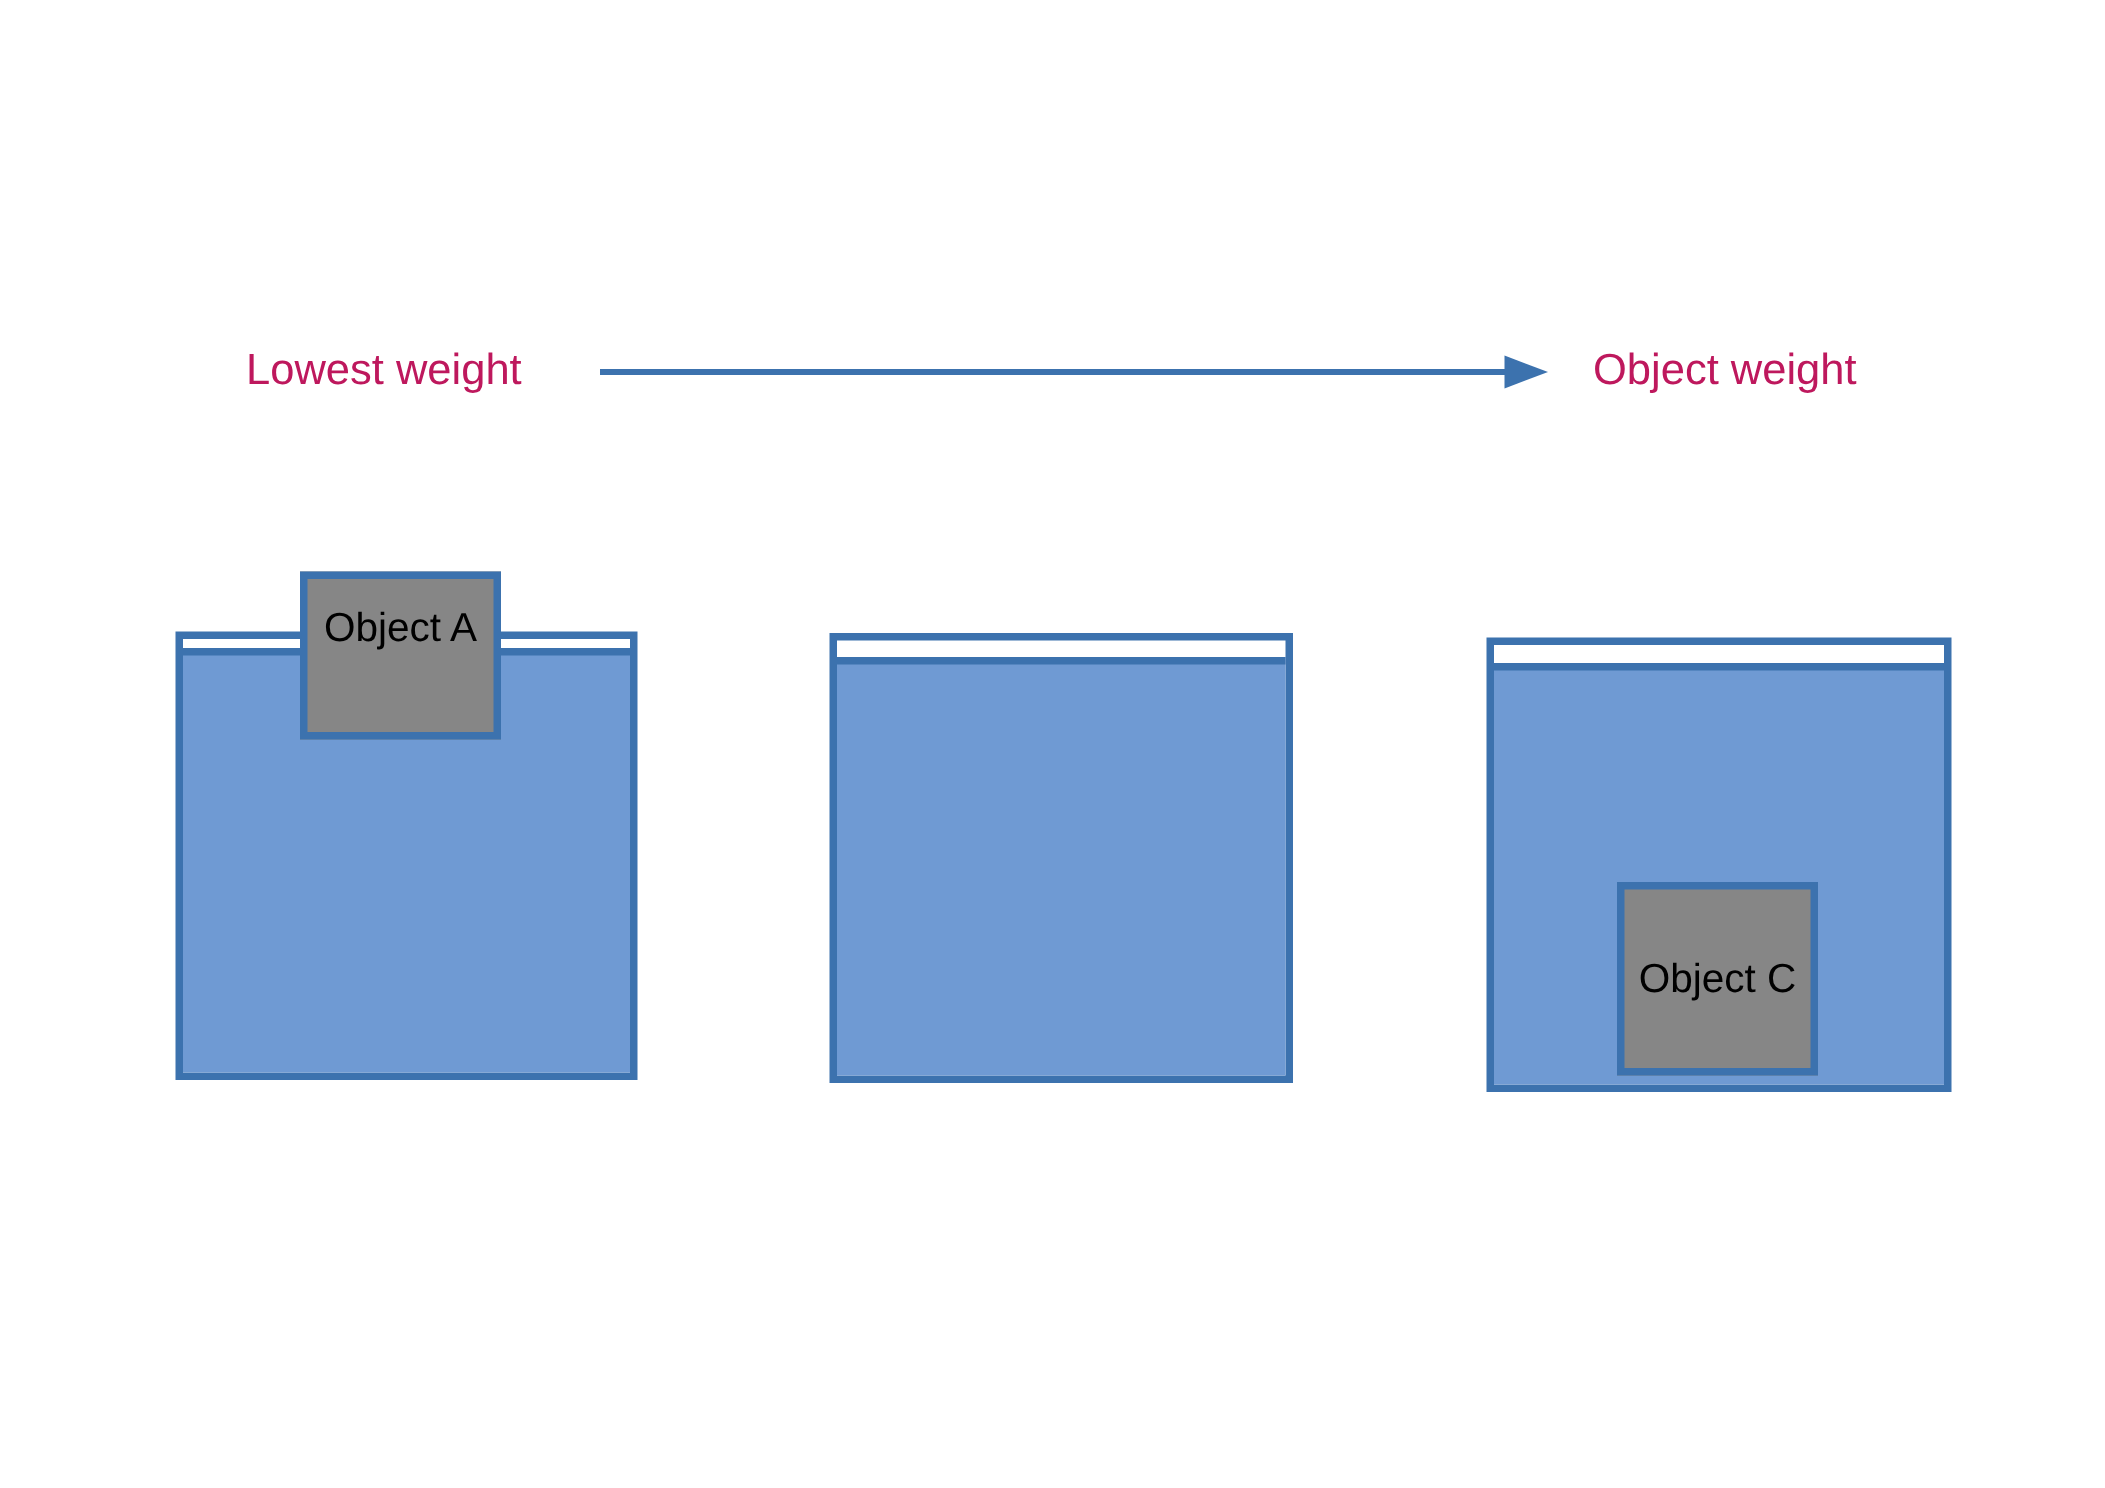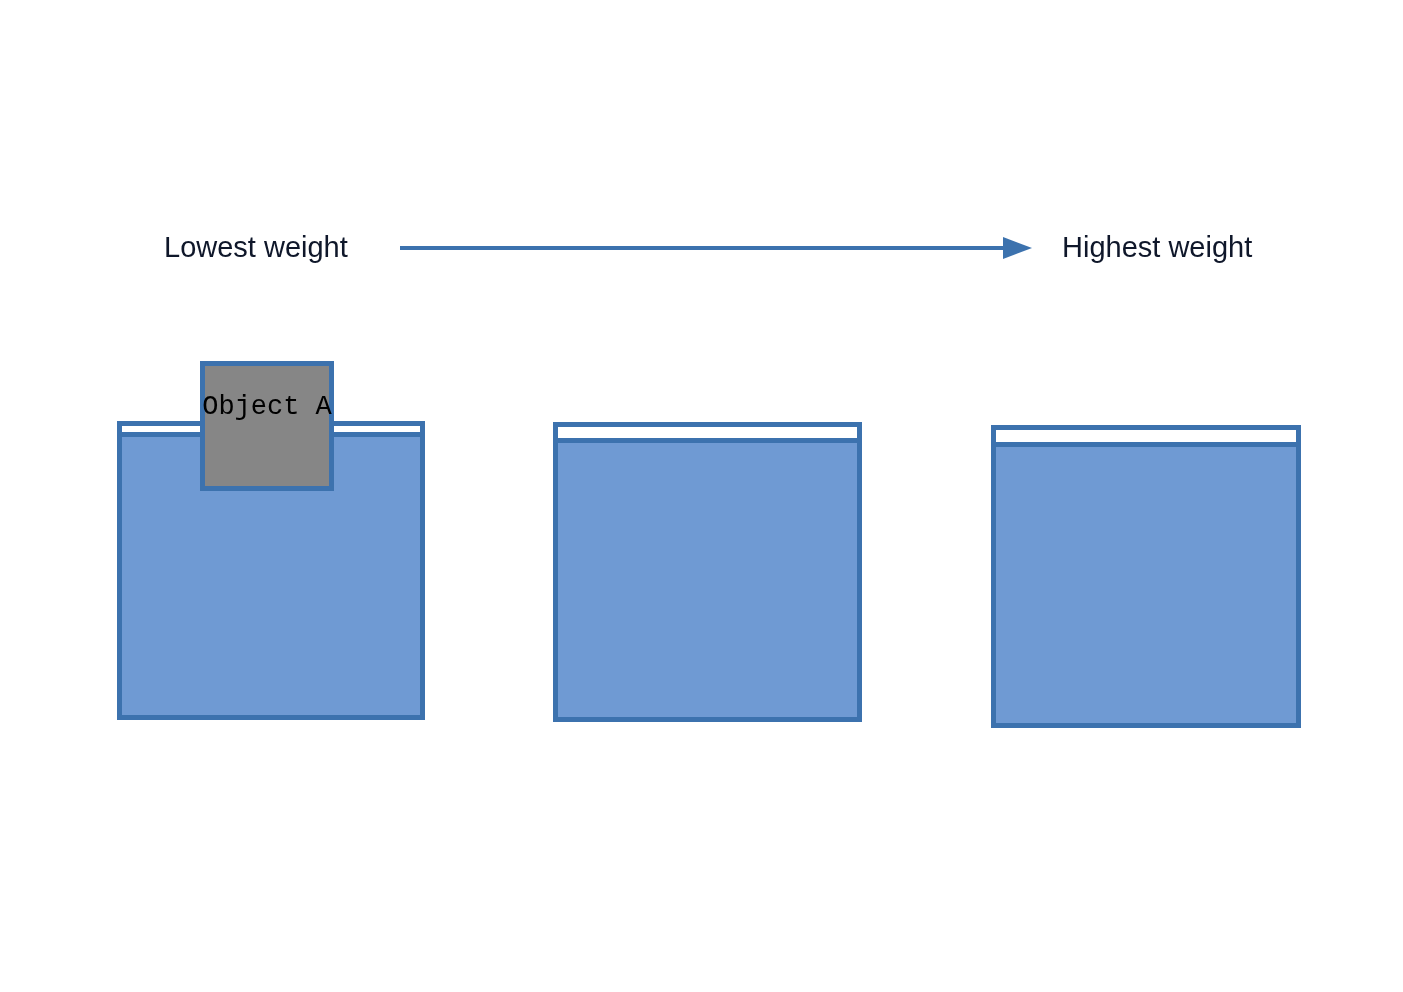--- a/index.html
+++ b/index.html
@@ -15,21 +15,21 @@
     width: 1403px;
     height: 992px;
     background: #ffffff;
     overflow: hidden;
   }
 
   
   .scale-label {
     position: absolute;
     font-size: 29px;
-    color: #0f172a;
+    color: #be185d;
     white-space: nowrap;
     line-height: 1;
   }
   #label-lowest  { left: 164px; top: 233px; }
   #label-highest { left: 1062px; top: 233px; }
 
   .arrow-svg {
     position: absolute;
     left: 396px;
     top: 232px;
@@ -67,21 +67,21 @@
   .object-label {
     font-size: 27px;
     color: #000000;
     line-height: 1;
     white-space: nowrap;
   }
 
   
   #beaker-1 { left: 117px; top: 421px; width: 308px; height: 299px; }
   #beaker-1 .water { height: 283px; }
-  #object-a { left: 200px; top: 361px; width: 134px; height: 130px; font-family: Liberation Mono, monospace; }
+  #object-a { left: 200px; top: 381px; width: 134px; height: 112px; }
   #object-a .object-label { transform: translateY(-19px); }
 
   
   #beaker-2 { left: 553px; top: 422px; width: 309px; height: 300px; }
   #beaker-2 .water { height: 279px; }
   #object-b { left: 638px; top: 448px; width: 134px; height: 129px; }
   #object-b .object-label { transform: translateY(0px); }
 
   
   #beaker-3 { left: 991px; top: 425px; width: 310px; height: 303px; }
@@ -95,31 +95,34 @@
 <div id="canvas">
 
   <div>
     <div class="scale-label" id="label-lowest">Lowest weight</div>
 
     <svg class="arrow-svg" viewBox="0 0 644 34">
       <line x1="4" y1="16" x2="612" y2="16" stroke="#3c72ae" stroke-width="4"></line>
       <polygon points="607,5 636,16 607,27" fill="#3c72ae"></polygon>
     </svg>
 
-    <div class="scale-label" id="label-highest">Highest weight</div>
+    <div class="scale-label" id="label-highest">Object weight</div>
   </div>
 
   <div class="beaker" id="beaker-1">
     <div class="water"></div>
   </div>
   <div class="object" id="object-a">
     <span class="object-label">Object A</span>
   </div>
 
   <div class="beaker" id="beaker-2">
     <div class="water"></div>
   </div>
 
   <div class="beaker" id="beaker-3">
     <div class="water"></div>
   </div>
+  <div class="object" id="object-c">
+    <span class="object-label">Object C</span>
+  </div>
 
 </div>
 
 </body></html>

